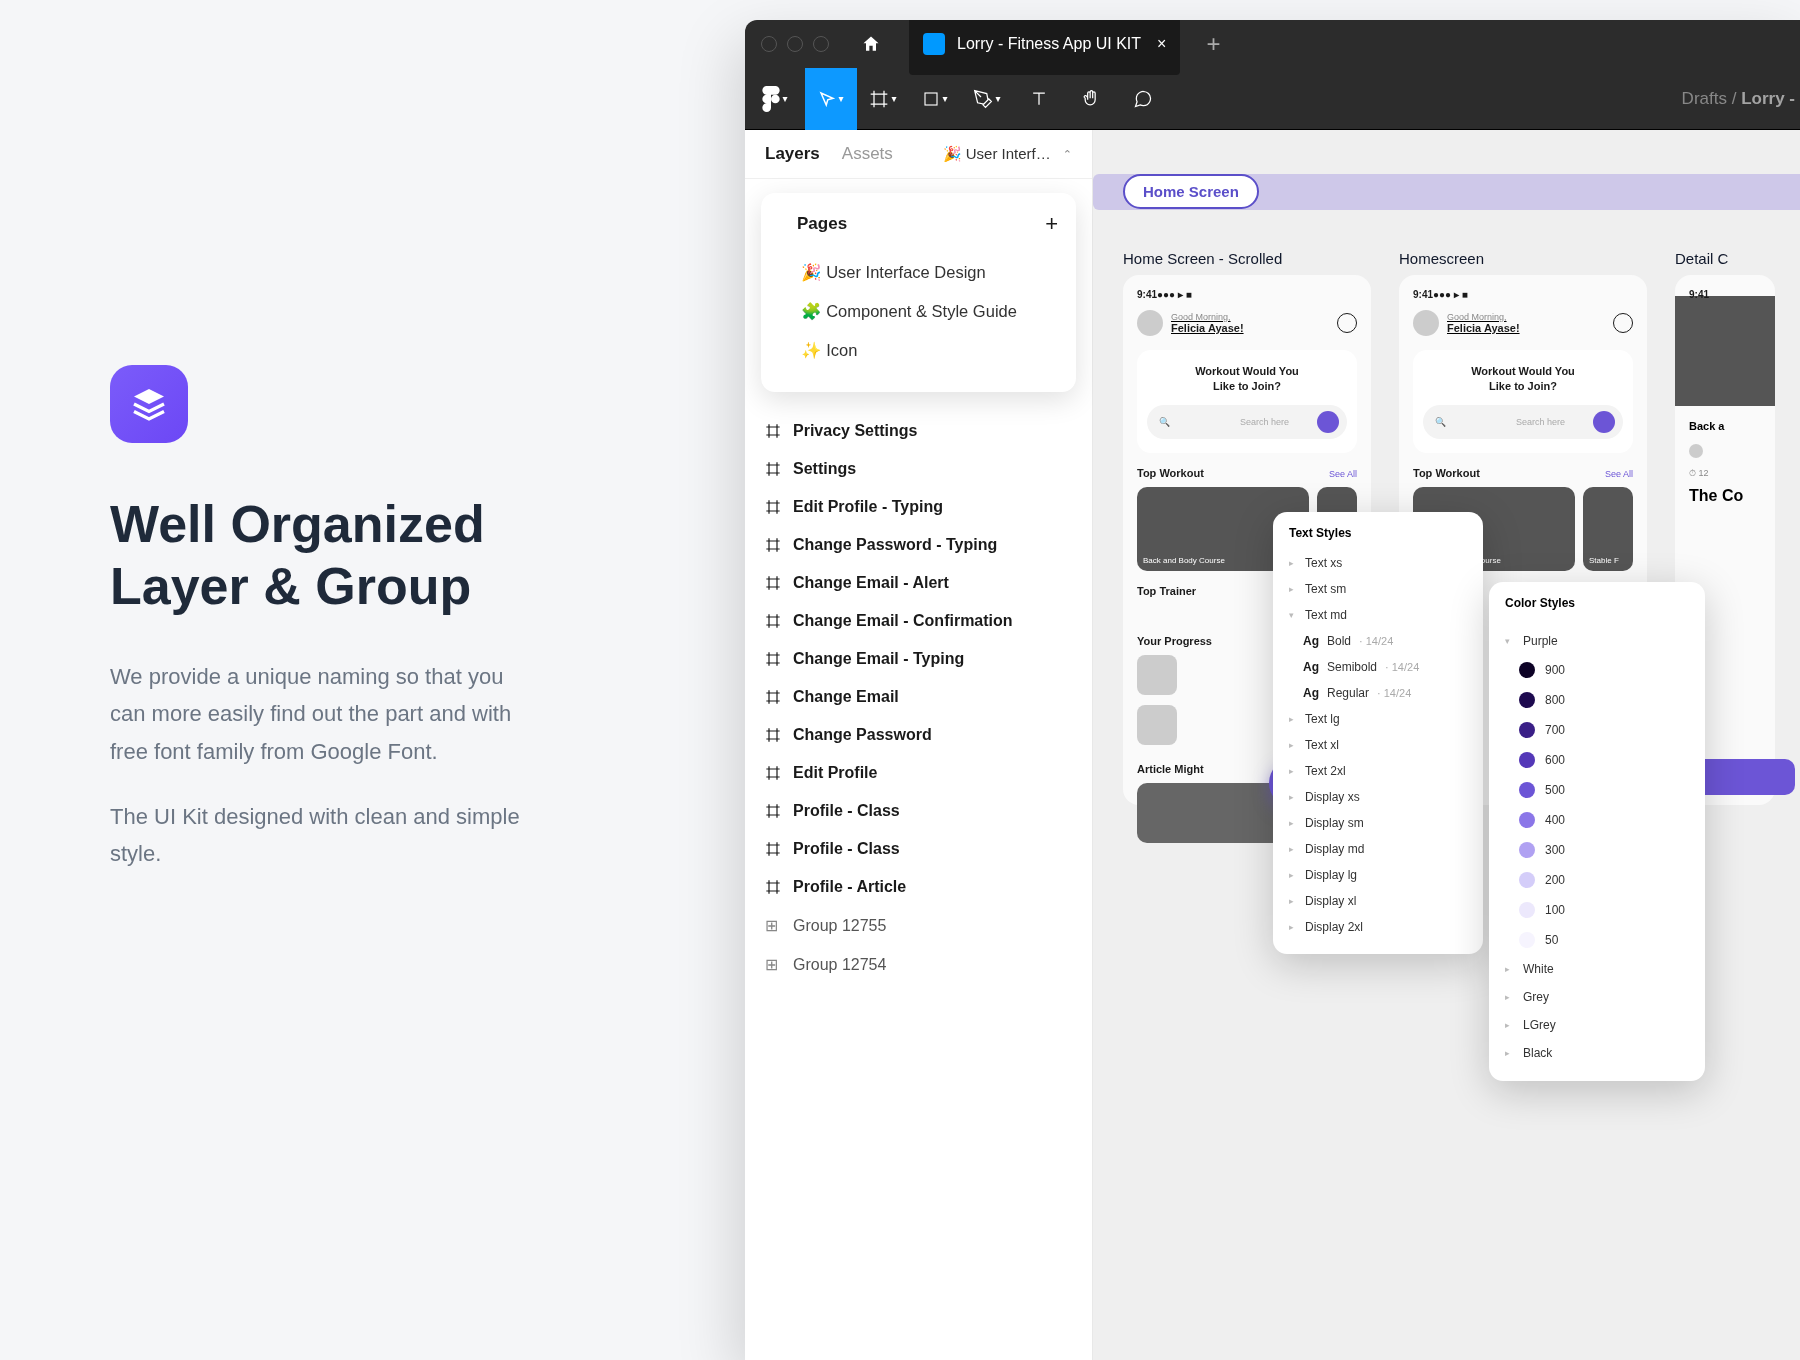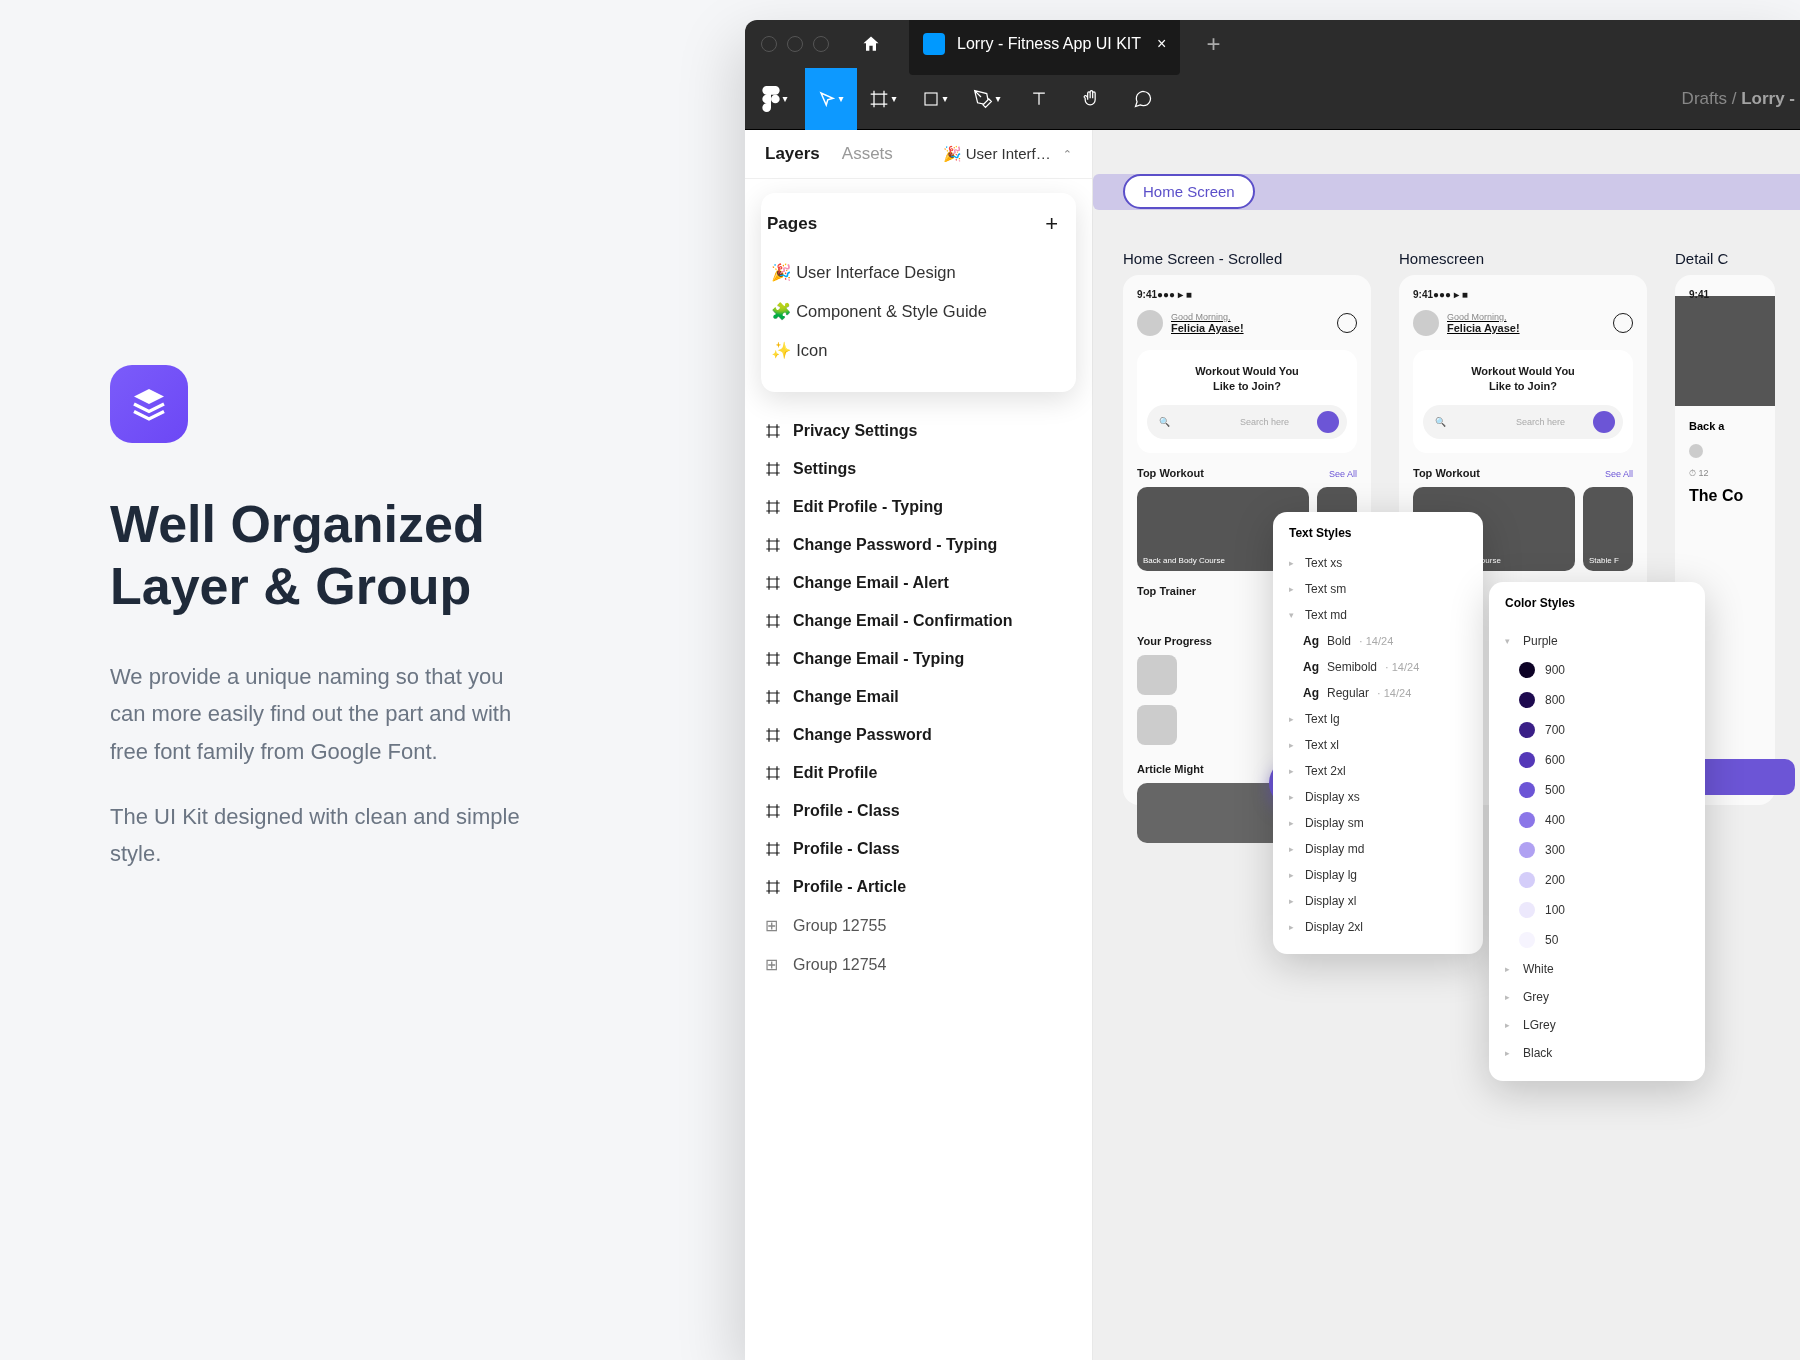--- a/index.html
+++ b/index.html
@@ -34,36 +34,36 @@
 .tb-crumb b { color: #a3a3a3; font-weight: 700; }
 
 
 .panel { position: absolute; left: 0; top: 110px; width: 348px; bottom: 0; background: #fff; border-right: 1px solid #e8e8e8; }
 .panel-tabs { display: flex; align-items: center; padding: 14px 20px; gap: 22px; border-bottom: 1px solid #efefef; }
 .panel-tab { font-size: 17px; color: #999; }
 .panel-tab.active { color: #1a1a1a; font-weight: 600; }
 .panel-pagesel { margin-left: auto; display: flex; align-items: center; gap: 6px; font-size: 15px; color: #333; }
 
 
-.pages-card { margin: 14px 16px 20px 16px; padding: 18px 18px 22px 6px; background: #fff; border-radius: 14px; box-shadow: 0 8px 28px rgba(0,0,0,0.12); }
+.pages-card { margin: 14px 16px 20px 16px; padding: 18px 18px 22px 36px; background: #fff; border-radius: 14px; box-shadow: 0 8px 28px rgba(0,0,0,0.12); }
 .pages-head { display: flex; align-items: center; justify-content: space-between; margin-bottom: 16px; }
 .pages-head b { font-size: 17px; color: #1a1a1a; }
 .pages-head .plus { font-size: 22px; color: #1a1a1a; }
 .page-item { padding: 10px 4px; font-size: 16.5px; color: #333; cursor: pointer; }
 
 
 .layer-list { padding: 0 10px; }
 .layer-row { display: flex; align-items: center; gap: 12px; padding: 10px 10px; font-size: 16px; font-weight: 600; color: #1a1a1a; cursor: pointer; }
 .layer-row.dim { font-weight: 400; color: #555; }
 .frame-ico { width: 16px; height: 16px; flex-shrink: 0; }
 
 
 .canvas { position: absolute; left: 348px; top: 110px; right: 0; bottom: 0; background: #efefef; overflow: hidden; }
 .purple-bar { position: absolute; left: 0; right: 0; top: 44px; height: 36px; background: rgba(108,85,214,0.25); border-radius: 6px; }
-.pill { position: absolute; left: 30px; top: 44px; background: #fff; border: 2px solid #5b4fc9; color: #5b4fc9; font-size: 15px; font-weight: 400; padding: 7px 18px; border-radius: 18px; z-index: 2; }
+.pill { position: absolute; left: 30px; top: 44px; background: #fff; border: 2px solid #5b4fc9; color: #5b4fc9; font-size: 15px; font-weight: 700; padding: 7px 18px; border-radius: 18px; z-index: 2; }
 
 .artboards { position: absolute; top: 120px; left: 30px; right: 0; display: flex; gap: 28px; }
 .ab-col { display: flex; flex-direction: column; }
 .ab-title { font-size: 15px; color: #0f172a; margin-bottom: 8px; }
 .ab-frame { width: 248px; height: 530px; background: #fafafa; border-radius: 16px; padding: 14px; position: relative; }
 .ab-status { display: flex; font-size: 10px; font-weight: 700; color: #1a1a1a; margin-bottom: 10px; }
 .ab-user { display: flex; align-items: center; gap: 8px; margin-bottom: 14px; text-decoration: underline; }
 .ab-avatar { width: 26px; height: 26px; border-radius: 50%; background: #ccc; }
 .ab-user-txt { font-size: 9px; color: #888; }
 .ab-user-txt b { display: block; font-size: 11px; color: #1a1a1a; }

